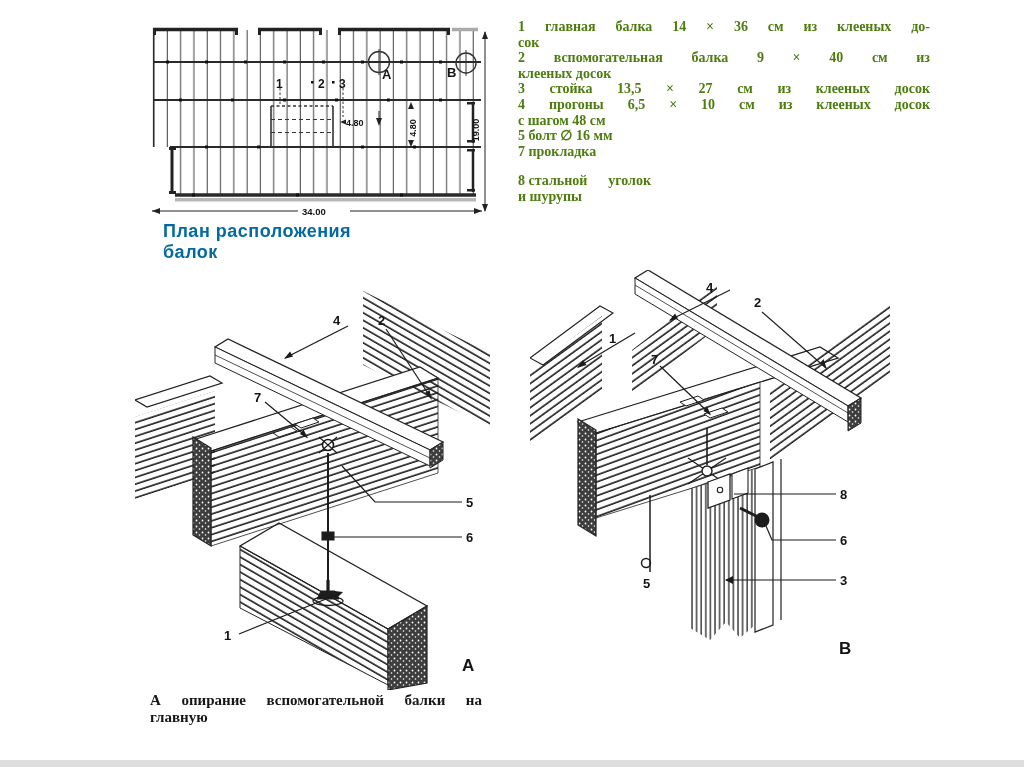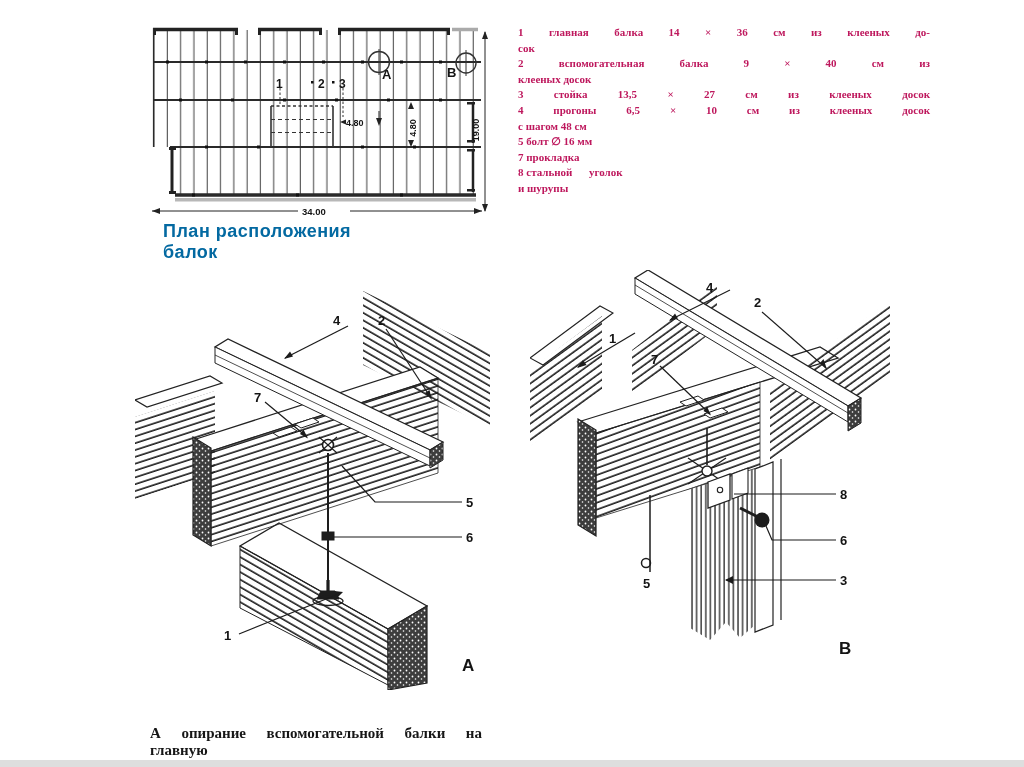--- a/index.html
+++ b/index.html
@@ -1,26 +1,26 @@
 <!DOCTYPE html>
 <html><head>
 <meta charset="utf-8">
 <style>
   html,body{margin:0;padding:0;background:#fff;}
   .page{position:relative;width:1024px;height:767px;background:#fff;overflow:hidden;
         outline:1px solid #e6e6e6;font-family:"Liberation Serif",serif;}
   .bottombar{position:absolute;left:0;bottom:0;width:1024px;height:7px;background:#dedede;}
   .plan-title{position:absolute;left:163px;top:221px;font-family:"Liberation Sans",sans-serif;
         font-weight:bold;font-size:18px;line-height:21px;color:#0369a1;letter-spacing:.5px;}
-  .legend{position:absolute;left:518px;top:25px;width:412px;font-size:11px;line-height:15.6px;
-        font-weight:bold;color:#be185d;}
+  .legend{position:absolute;left:518px;top:19px;width:412px;font-size:14px;line-height:15.6px;
+        font-weight:bold;color:#4d7c0f;}
   .legend .ln{min-height:15.6px;}
   .jl{text-align:justify;text-align-last:justify;}
-  .sp{white-space:pre-wrap;}
-  .cap{position:absolute;top:725px;font-size:15px;line-height:16.5px;font-weight:bold;color:#161616;}
+  .sp{white-space:pre-wrap;margin-top:14px;}
+  .cap{position:absolute;top:692px;font-size:15px;line-height:16.5px;font-weight:bold;color:#161616;}
   .capA{left:150px;width:332px;}
   .capB{left:518px;width:336px;}
   svg{position:absolute;}
   svg text{font-family:"Liberation Sans",sans-serif;font-weight:bold;fill:#141414;}
   .dimtxt{font-family:"Liberation Sans",sans-serif;font-weight:bold;}
 </style>
 </head>
 <body>
 
 <div class="page">

